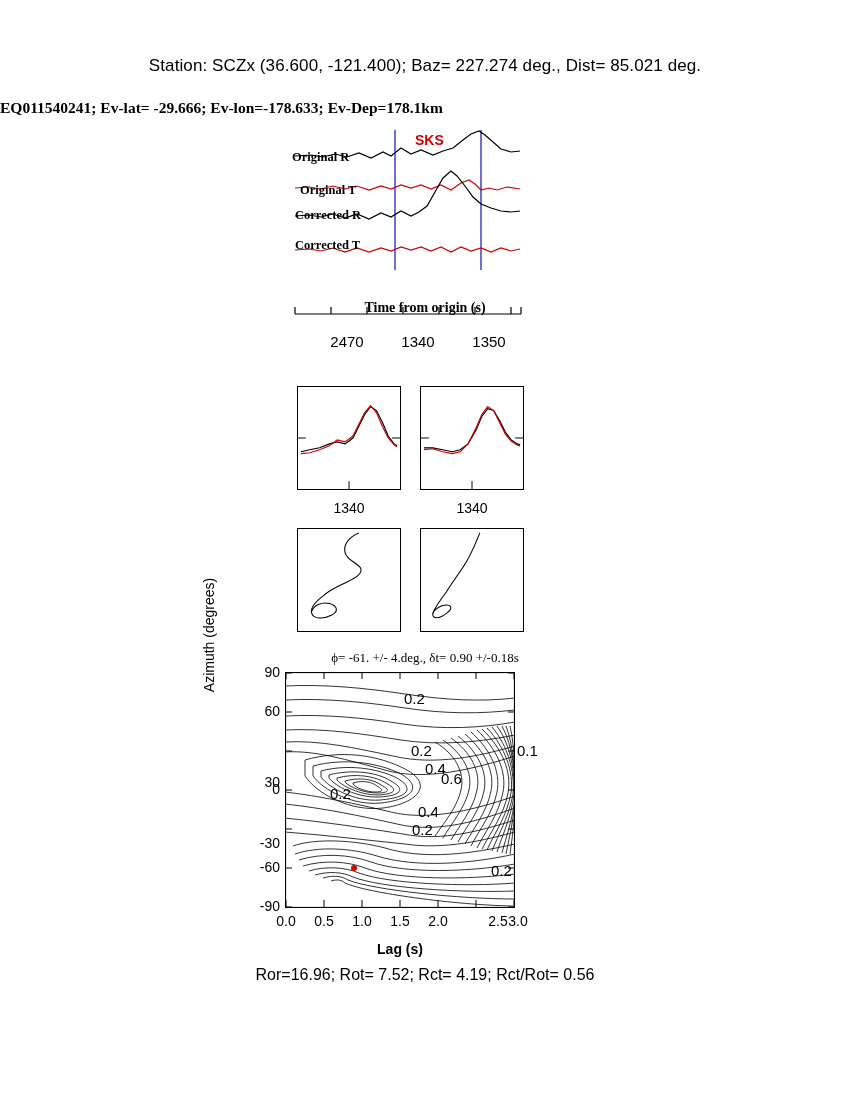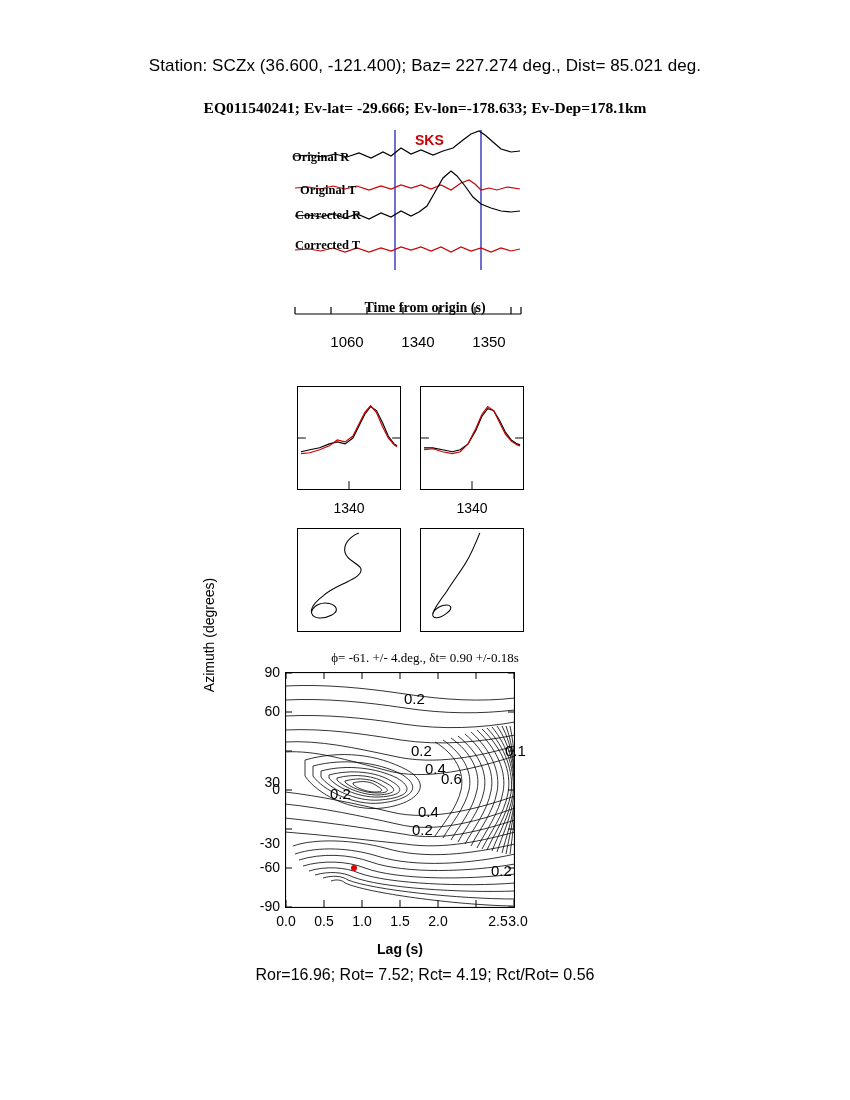--- a/index.html
+++ b/index.html
@@ -30,21 +30,21 @@
     text-align: center;
     font-size: 17px;
     font-family: "Liberation Sans", sans-serif;
     letter-spacing: 0.1px;
   }
   .hdr-line2 {
     position: absolute;
     top: 99px;
     left: 0;
     width: 850px;
-    text-align: center;
+    text-align: left;
     font-size: 15.5px;
     font-weight: bold;
     font-family: "Liberation Serif", serif;
   }
   
   .wave-panel {
     position: absolute;
     left: 285px;
     top: 128px;
     width: 245px;
@@ -194,21 +194,21 @@
     <line x1="10" y1="9" x2="236" y2="9" stroke="#000" stroke-width="1.2"></line>
     <line x1="10" y1="9" x2="10" y2="2" stroke="#000" stroke-width="1.2"></line>
     <line x1="46" y1="9" x2="46" y2="2" stroke="#000" stroke-width="1.2"></line>
     <line x1="82" y1="9" x2="82" y2="2" stroke="#000" stroke-width="1.2"></line>
     <line x1="118" y1="9" x2="118" y2="2" stroke="#000" stroke-width="1.2"></line>
     <line x1="154" y1="9" x2="154" y2="2" stroke="#000" stroke-width="1.2"></line>
     <line x1="190" y1="9" x2="190" y2="2" stroke="#000" stroke-width="1.2"></line>
     <line x1="226" y1="9" x2="226" y2="2" stroke="#000" stroke-width="1.2"></line>
     <line x1="236" y1="9" x2="236" y2="2" stroke="#000" stroke-width="1.2"></line>
   </svg>
-  <div class="tick-label" style="left:297px; top:333px; width:100px;">1060</div>
+  <div class="tick-label" style="left:297px; top:333px; width:100px;">2470</div>
   <div class="tick-label" style="left:368px; top:333px; width:100px;">1340</div>
   <div class="tick-label" style="left:439px; top:333px; width:100px;">1350</div>
 
   <svg class="small-box" style="left:297px; top:386px;" width="104" height="104" viewBox="0 0 104 104">
     <line x1="0" y1="52" x2="8" y2="52" stroke="#000" stroke-width="1"></line>
     <line x1="96" y1="52" x2="104" y2="52" stroke="#000" stroke-width="1"></line>
     <line x1="52" y1="96" x2="52" y2="104" stroke="#000" stroke-width="1"></line>
     <path fill="none" stroke="#000000" stroke-width="1.2" d="M3,66 L12,64 L22,62 L32,58 L40,56 L48,58 L56,52 L62,40 L68,28 L74,20 L80,24 L86,36 L92,50 L98,58 L101,60"></path>
     <path fill="none" stroke="#cc0000" stroke-width="1.2" d="M3,68 L12,67 L22,64 L32,60 L40,54 L48,56 L56,50 L62,38 L68,26 L74,19 L80,26 L86,40 L92,52 L98,59 L101,61"></path>
   </svg>
@@ -323,21 +323,21 @@
   </svg>
 
   <div class="contour-label" style="left:404px; top:690px;">0.2</div>
   <div class="contour-label" style="left:411px; top:742px;">0.2</div>
   <div class="contour-label" style="left:425px; top:760px;">0.4</div>
   <div class="contour-label" style="left:441px; top:770px;">0.6</div>
   <div class="contour-label" style="left:330px; top:785px;">0.2</div>
   <div class="contour-label" style="left:418px; top:803px;">0.4</div>
   <div class="contour-label" style="left:412px; top:821px;">0.2</div>
   <div class="contour-label" style="left:491px; top:862px;">0.2</div>
-  <div class="contour-label" style="left:505px; top:742px;">0.1</div>
+  <div class="contour-label" style="left:505px; top:742px;padding-left:12px;">0.1</div>
 
   <div class="cp-axis-text" style="left:252px; top:664px; width:28px; text-align:right;">90</div>
   <div class="cp-axis-text" style="left:252px; top:703px; width:28px; text-align:right;">60</div>
   <div class="cp-axis-text" style="left:252px; top:774px; width:28px; text-align:right;">30</div>
   <div class="cp-axis-text" style="left:252px; top:781px; width:28px; text-align:right;">0</div>
   <div class="cp-axis-text" style="left:245px; top:820px; width:35px; text-align:right;margin-top:15px;">-30</div>
   <div class="cp-axis-text" style="left:245px; top:859px; width:35px; text-align:right;">-60</div>
   <div class="cp-axis-text" style="left:245px; top:898px; width:35px; text-align:right;">-90</div>
 
   <div class="cp-axis-text" style="left:269px; top:913px; width:34px; text-align:center;">0.0</div>

